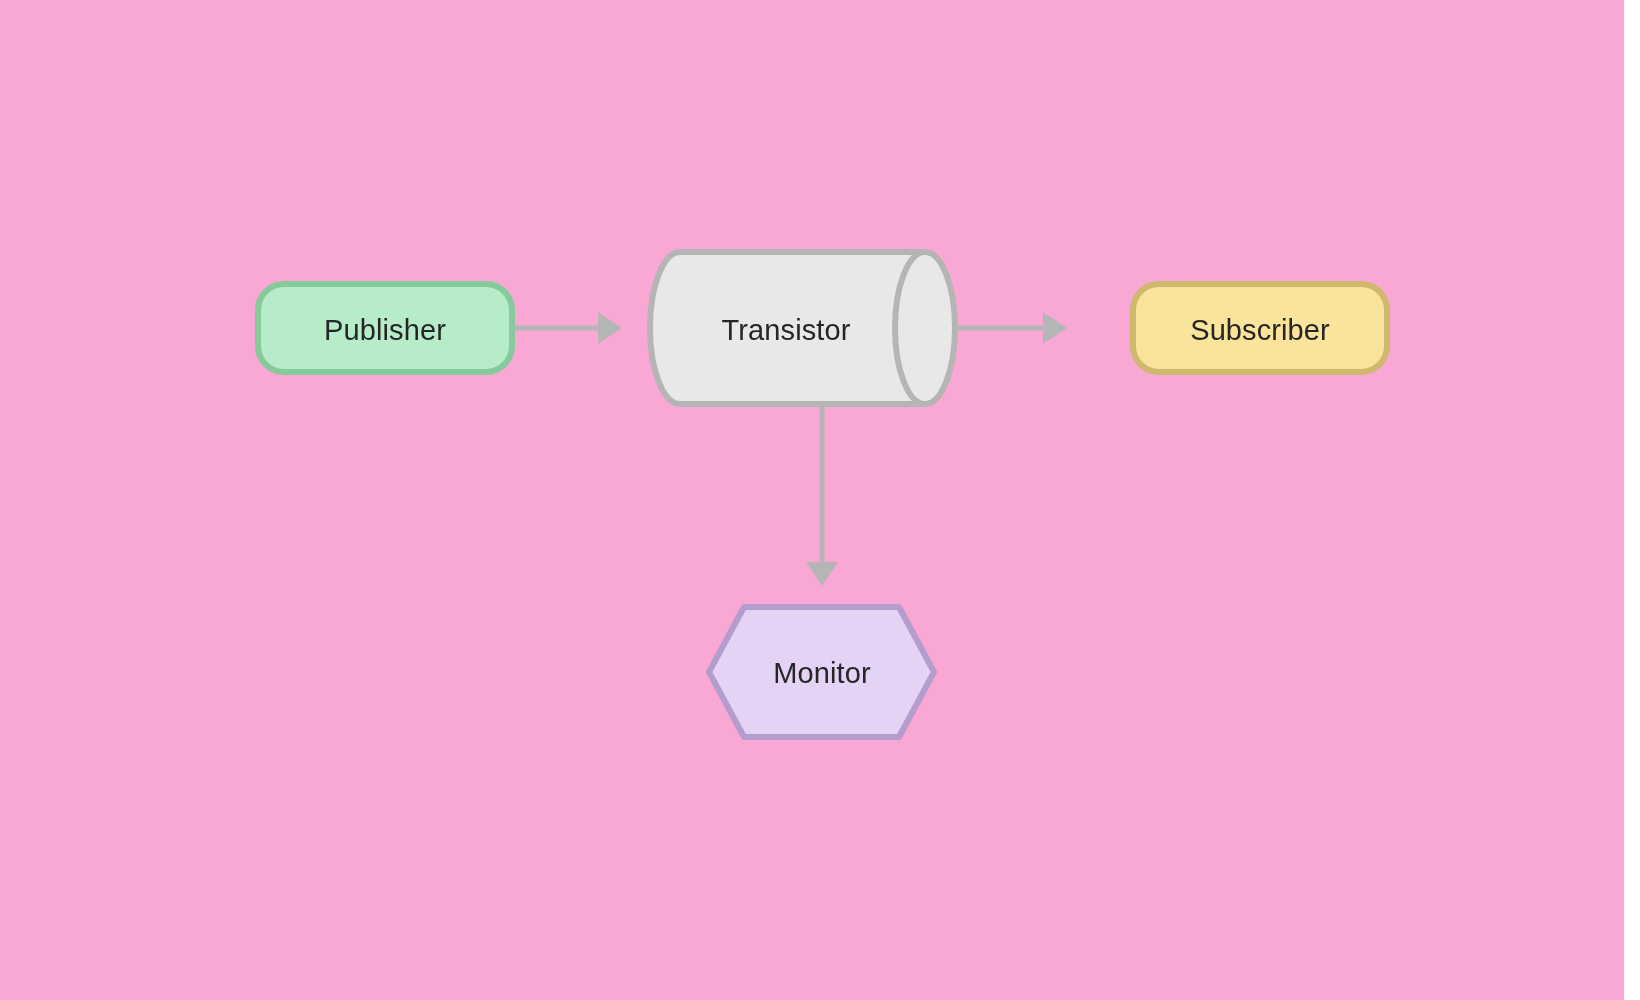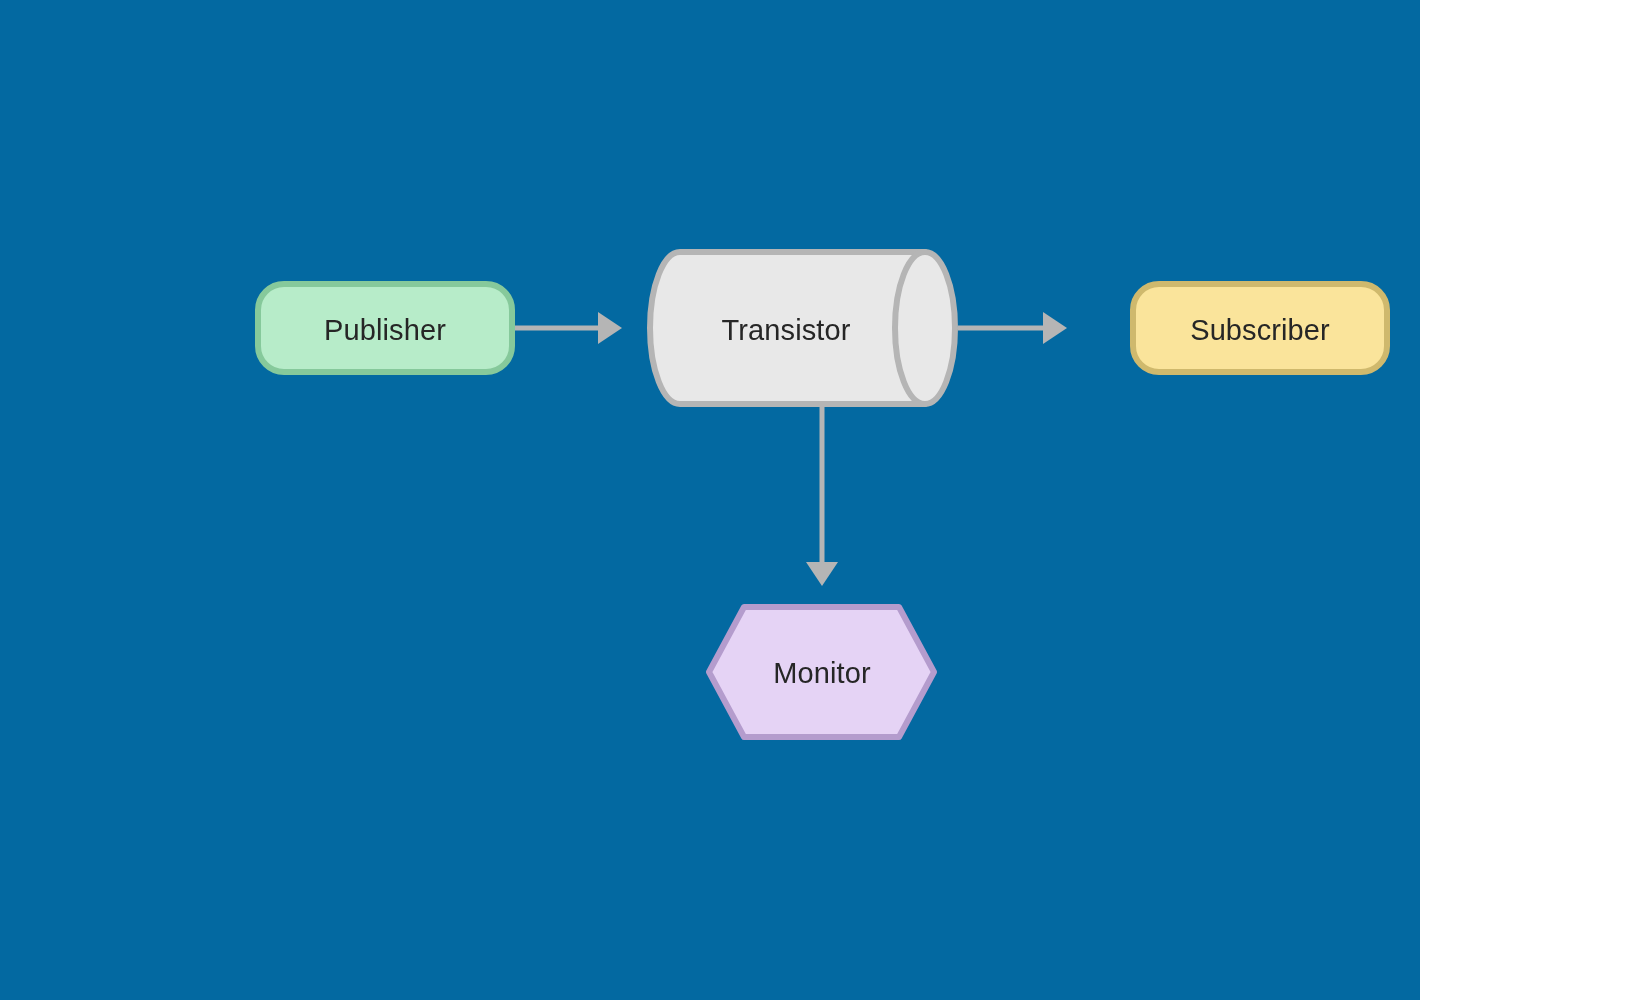--- a/index.html
+++ b/index.html
@@ -9,23 +9,23 @@
     background: #ffffff;
   }
   body {
     width: 1640px;
     height: 1000px;
     overflow: hidden;
     font-family: "Liberation Sans", sans-serif;
   }
   #diagram-canvas {
     position: relative;
-    width: 1420px;
+    width: 1624px;
     height: 1000px;
-    background: #0369a1;
+    background: #f9a8d4;
   }
   #diagram-svg {
     position: absolute;
     left: 0;
     top: 0;
     width: 1640px;
     height: 1000px;
     display: block;
   }
   .node-label {

